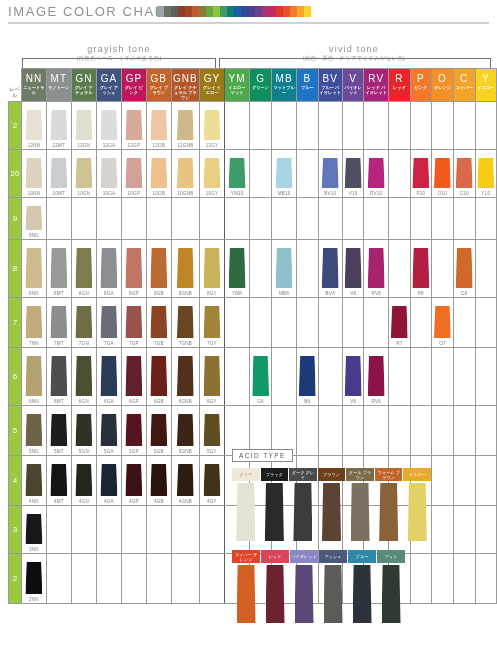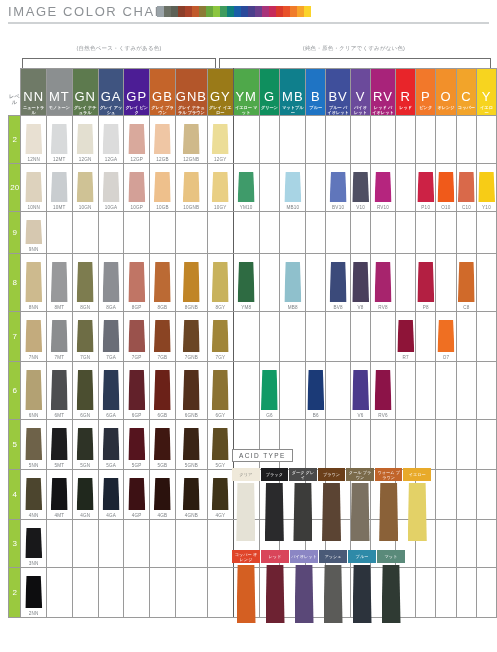--- a/index.html
+++ b/index.html
@@ -34,21 +34,21 @@
   #brk-g{left:22px;top:58px;width:192px;}
   #brk-v{left:219px;top:58px;width:270px;}
 
   
   #grid{position:absolute;left:8px;top:68px;border-collapse:collapse;}
   #grid td,#grid th{padding:0;margin:0;border:1px solid #9a9a9a;}
   .lvl-head{width:14px;background:#ffffff;border:none !important;}
   .lvl-head span{display:block;font-size:5px;color:#8d9195;transform:rotate(0deg);
                  text-align:center;padding-top:14px;letter-spacing:.3px;}
   .col-head{height:32px;vertical-align:top;text-align:center;color:#ffffff;}
-  .col-head .code{display:block;font-size:13px;letter-spacing:1px;padding-top:20px;font-weight:400;}
+  .col-head .code{display:block;font-size:10px;letter-spacing:1px;padding-top:4px;font-weight:400;}
   .col-head .jp{display:block;font-size:4.2px;line-height:5px;padding:1px 1px 0 1px;opacity:.95;}
 
   .lvl-cell{width:14px;background:#9ac93f;text-align:center;color:#ffffff;font-size:8px;}
   .sw-cell{width:29px;height:1px;vertical-align:bottom;background:#ffffff;position:relative;}
   .sw-wrap{position:relative;width:100%;height:100%;}
   .swatch{
     position:absolute;left:50%;transform:translateX(-50%);
     bottom:9px;width:17px;
   }
   .sw-label{
@@ -98,23 +98,25 @@
       <i style="background: rgb(217, 58, 43);"></i>
       <i style="background: rgb(232, 81, 42);"></i>
       <i style="background: rgb(240, 124, 42);"></i>
       <i style="background: rgb(247, 164, 42);"></i>
       <i style="background: rgb(251, 212, 42);"></i>
     </div>
   <div id="title-rule"></div>
 </div>
 
 <div class="tone-cap" id="tone-grayish">
+  <div class="t1">grayish tone</div>
   <div class="t2">(自然色ベース・くすみがある色)</div>
 </div>
 <div class="tone-cap" id="tone-vivid">
+  <div class="t1">vivid tone</div>
   <div class="t2">(純色・原色・クリアでくすみがない色)</div>
 </div>
 <div class="tone-brk" id="brk-g"></div>
 <div class="tone-brk" id="brk-v"></div>
 
 <table id="grid">
   <thead>
     <tr id="head-row">
       <th class="lvl-head">
         <span>レベル</span>
@@ -128,21 +130,21 @@
           <span class="jp">モノトーン</span>
         </th>
         <th class="col-head" style="background: rgb(93, 122, 78);">
           <span class="code">GN</span>
           <span class="jp">グレイ ナチュラル</span>
         </th>
         <th class="col-head" style="background: rgb(63, 84, 128);">
           <span class="code">GA</span>
           <span class="jp">グレイ アッシュ</span>
         </th>
-        <th class="col-head" style="background: #4c1d95;">
+        <th class="col-head" style="background: #be185d;">
           <span class="code">GP</span>
           <span class="jp">グレイ ピンク</span>
         </th>
         <th class="col-head" style="background: rgb(196, 100, 42);">
           <span class="code">GB</span>
           <span class="jp">グレイ ブラウン</span>
         </th>
         <th class="col-head" style="background: rgb(179, 86, 42);">
           <span class="code">GNB</span>
           <span class="jp">グレイ ナチュラル ブラウン</span>

